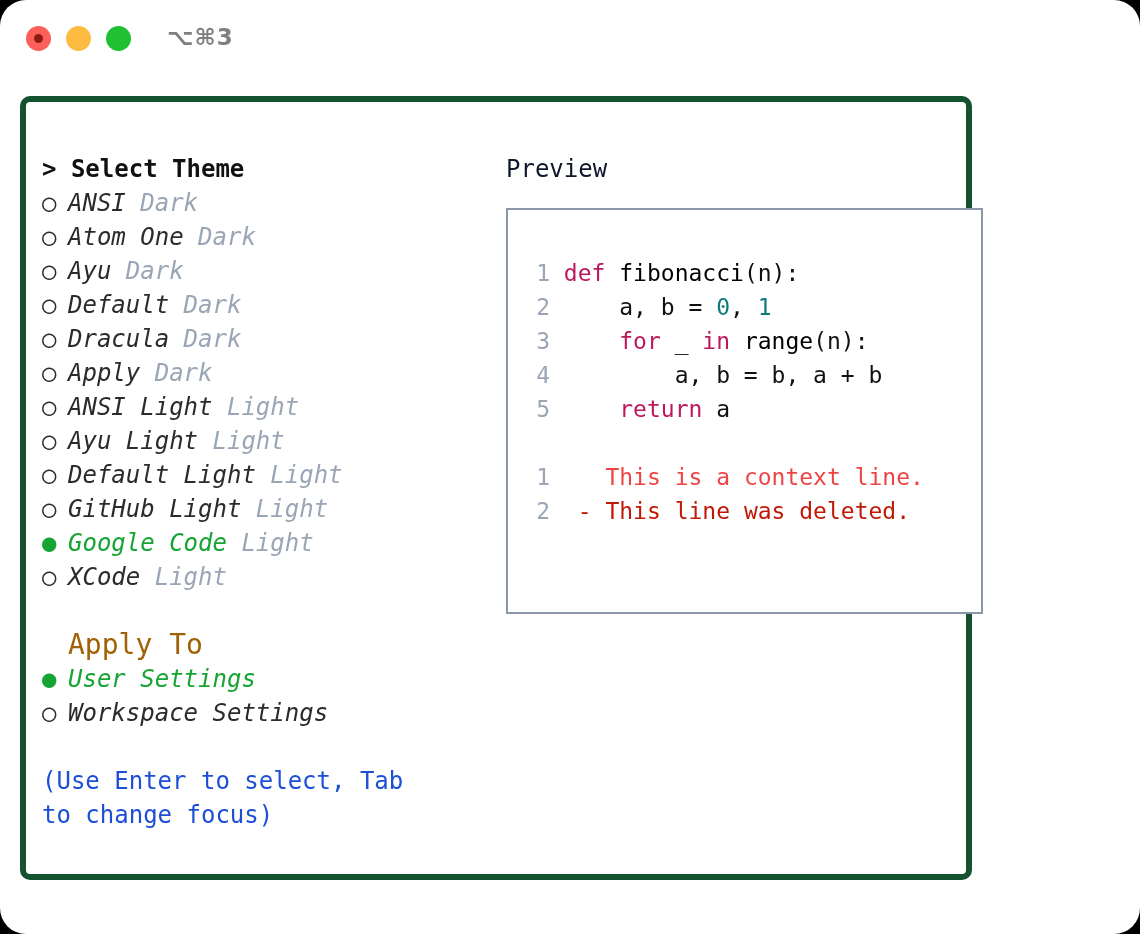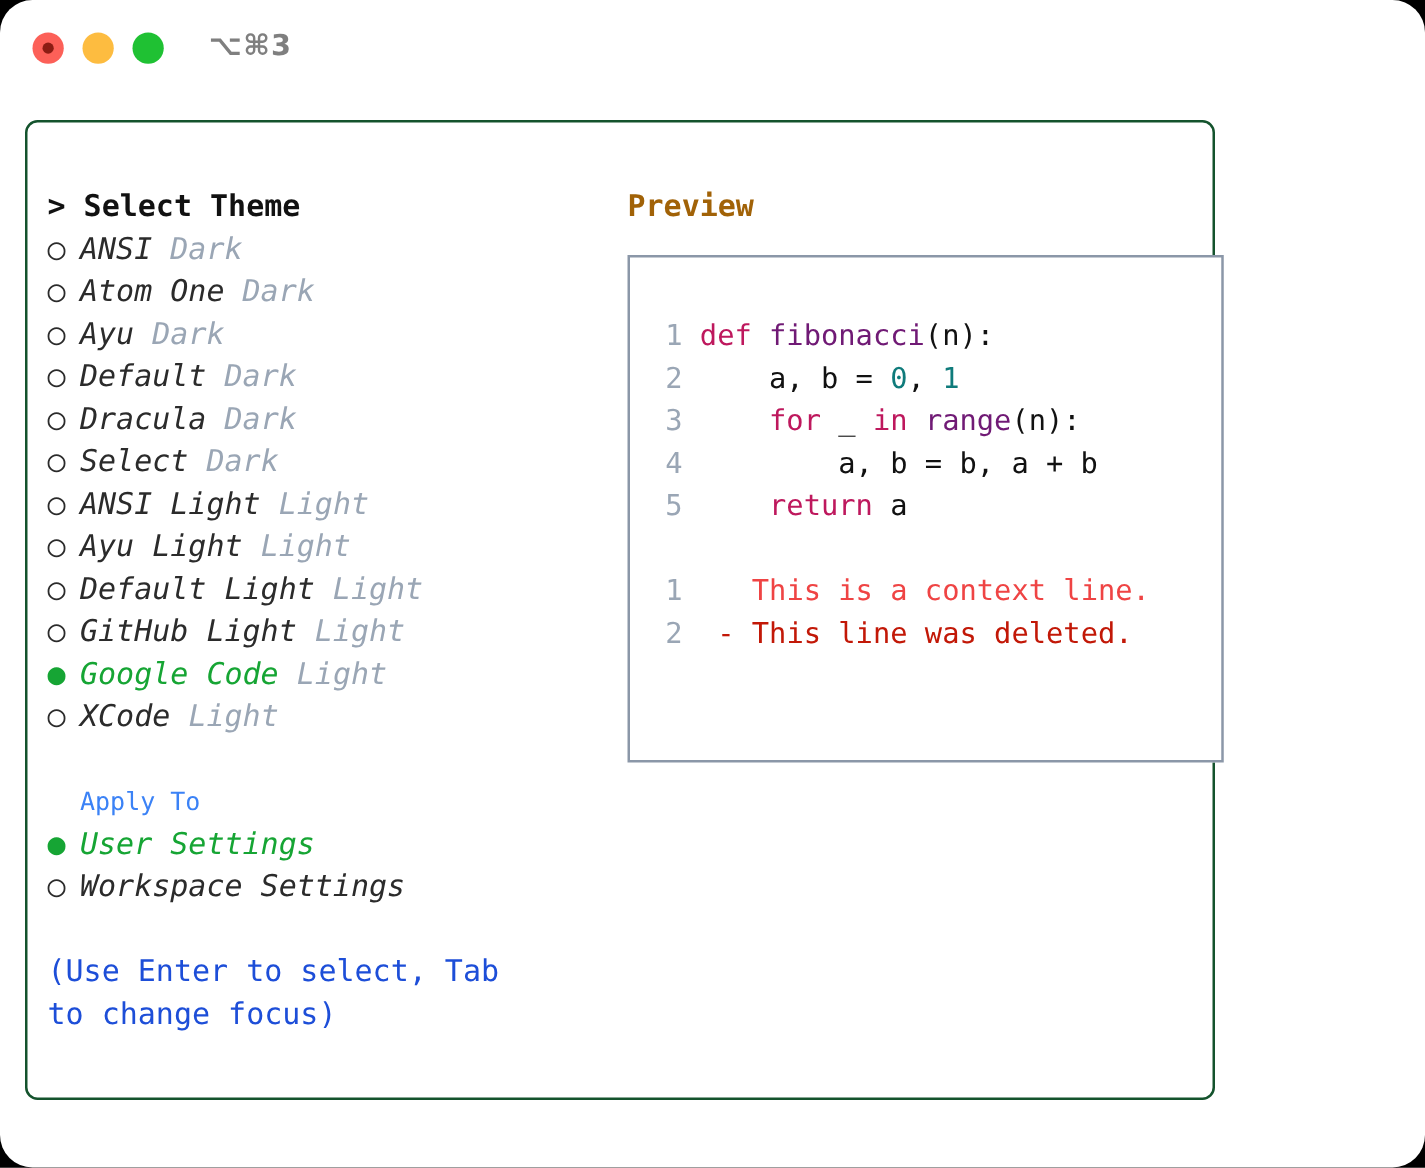--- a/index.html
+++ b/index.html
@@ -62,21 +62,21 @@
     white-space: pre;
   }
 
   
   #panel {
     position: absolute;
     left: 20px;
     top: 96px;
     width: 952px;
     height: 784px;
-    border: 2px solid #14532d;
+    border: 6px solid #14532d;
     border-radius: 10px;
     box-sizing: border-box;
     background: #ffffff;
   }
 
   
   #theme-column {
     position: absolute;
     left: 16px;
     top: 50px;
@@ -103,23 +103,23 @@
     width: 26px;
     color: #2b2b2b;
   }
   .bullet.sel { color: #16a534; }
   .opt-name { color: #2b2b2b; }
   .opt-row.selected .opt-name { color: #16a534; }
   .opt-tag { color: #9aa6b5; }
 
   #apply-block { margin-top: 34px; }
   .apply-hdr {
-    font-size: 20px;
-    line-height: 34px;
-    color: #3b82f6;
+    font-size: 28px;
+    line-height: 34px;
+    color: #a16207;
     white-space: pre;
     padding-left: 26px;
   }
 
   #hint {
     margin-top: 34px;
     font-size: 24px;
     line-height: 34px;
     color: #1d4ed8;
     width: 400px;
@@ -129,22 +129,22 @@
 
   
   #preview-column {
     position: absolute;
     left: 480px;
     top: 50px;
     width: 500px;
   }
   #preview-title {
     font-size: 24px;
-    font-weight: 700;
-    color: #a16207;
+    font-weight: 400;
+    color: #0f172a;
     line-height: 34px;
     white-space: pre;
   }
 
   #preview-box {
     margin-top: 22px;
     width: 477px;
     height: 406px;
     border: 2px solid #8b97a8;
     box-sizing: border-box;
@@ -165,21 +165,21 @@
     white-space: pre;
     color: #111111;
   }
   .ln {
     display: inline-block;
     width: 30px;
     text-align: right;
     color: #9aa6b5;
   }
   .kw  { color: #be185d; }
-  .fn  { color: #701a75; margin-top: 48px; }
+  .fn  { color: #000000; margin-top: 48px; }
   .num { color: #0f7b7b; }
   .pl  { color: #111111; }
 
   .spacer-line { height: 34px; }
 
   .diff-ctx  { color: #ef4444; }
   .diff-del  { color: #c21807; }
   .diff-add  { color: #11b511; }
 </style>
 </head>
@@ -199,21 +199,21 @@
   <div id="panel">
 
     <div id="theme-column">
       <div class="hdr">&gt; Select Theme</div>
       <div id="theme-list">
           <div class="opt-row"><span class="bullet">○</span><span class="opt-name">ANSI</span><span> </span><span class="opt-tag">Dark</span></div>
           <div class="opt-row"><span class="bullet">○</span><span class="opt-name">Atom One</span><span> </span><span class="opt-tag">Dark</span></div>
           <div class="opt-row"><span class="bullet">○</span><span class="opt-name">Ayu</span><span> </span><span class="opt-tag">Dark</span></div>
           <div class="opt-row"><span class="bullet">○</span><span class="opt-name">Default</span><span> </span><span class="opt-tag">Dark</span></div>
           <div class="opt-row"><span class="bullet">○</span><span class="opt-name">Dracula</span><span> </span><span class="opt-tag">Dark</span></div>
-          <div class="opt-row"><span class="bullet">○</span><span class="opt-name">Select</span><span> </span><span class="opt-tag">Dark</span></div>
+          <div class="opt-row"><span class="bullet">○</span><span class="opt-name">Apply</span><span> </span><span class="opt-tag">Dark</span></div>
           <div class="opt-row"><span class="bullet">○</span><span class="opt-name">ANSI Light</span><span> </span><span class="opt-tag">Light</span></div>
           <div class="opt-row"><span class="bullet">○</span><span class="opt-name">Ayu Light</span><span> </span><span class="opt-tag">Light</span></div>
           <div class="opt-row"><span class="bullet">○</span><span class="opt-name">Default Light</span><span> </span><span class="opt-tag">Light</span></div>
           <div class="opt-row"><span class="bullet">○</span><span class="opt-name">GitHub Light</span><span> </span><span class="opt-tag">Light</span></div>
           <div class="opt-row selected"><span class="bullet sel">●</span><span class="opt-name">Google Code</span><span> </span><span class="opt-tag">Light</span></div>
           <div class="opt-row"><span class="bullet">○</span><span class="opt-name">XCode</span><span> </span><span class="opt-tag">Light</span></div>
         </div>
 
       <div id="apply-block">
         <div class="apply-hdr">Apply To</div>

